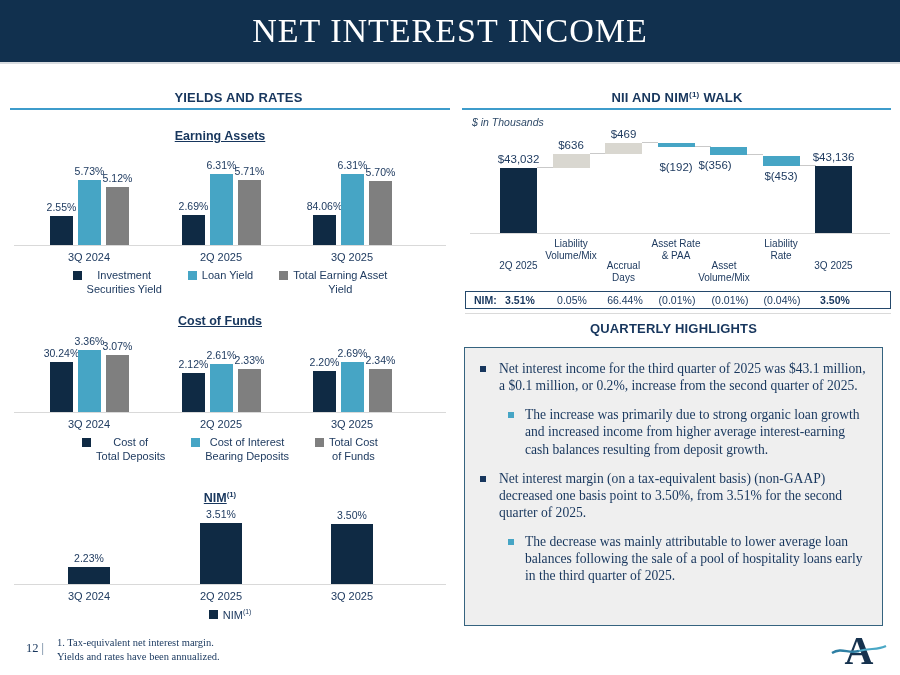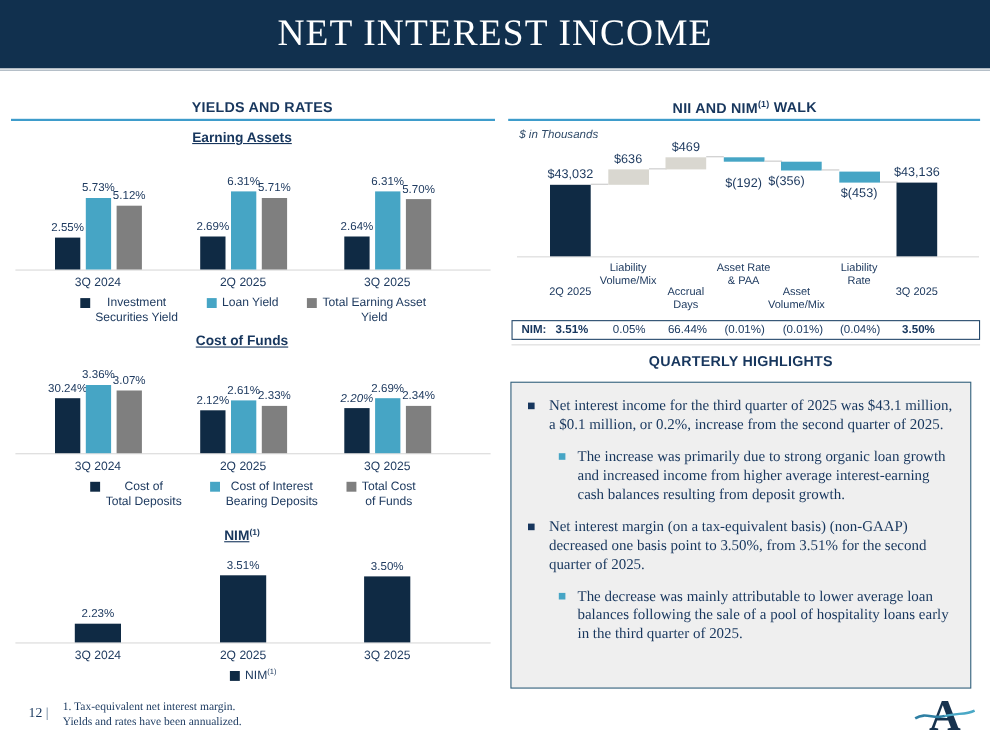--- a/index.html
+++ b/index.html
@@ -12,21 +12,21 @@
   .titlebar h1{margin:0;font-family:"Liberation Serif",serif;font-weight:400;color:#FFFFFF;
                font-size:34px;letter-spacing:1px;}
 
   
   .col-hd{position:absolute;font-weight:700;font-size:13px;color:#17365D;text-align:center;letter-spacing:.2px;}
   #hd-left{left:20px;top:90px;width:437px;}
   #hd-right{left:462px;top:90px;width:430px;}
   .rule{position:absolute;top:108px;height:2px;background:#3E9CCB;}
   #rule-left{left:10px;width:440px;}
   #rule-right{left:462px;width:429px;}
-  .sub-hd{position:absolute;text-align:center;font-weight:700;font-size:12.5px;color:#17365D;}
+  .sub-hd{position:absolute;text-align:center;font-weight:700;font-size:12.5px;color:#17365D;margin-top:11px;}
   #ea-title{left:4px;top:118px;width:432px;}
   #cof-title{left:4px;top:303px;width:432px;}
   #nim-title{left:4px;top:479px;width:432px;}
   .u{text-decoration:underline;}
   sup{font-size:.62em;}
   .hd-post{margin-left:4px;}
 
   
   .chart-block{position:absolute;}
   #ea-block{left:14px;top:146px;width:432px;height:155px;}
@@ -99,21 +99,21 @@
         <div class="bar-label" style="left: 45.5px; bottom: 68px;">5.73%</div>
         <div class="bar" style="left: 92px; width: 23px; height: 58px; background: rgb(127, 127, 127);"></div>
         <div class="bar-label" style="left: 73.5px; bottom: 61px;">5.12%</div>
         <div class="bar" style="left: 168px; width: 23px; height: 30px; background: rgb(15, 42, 68);"></div>
         <div class="bar-label" style="left: 149.5px; bottom: 33px;">2.69%</div>
         <div class="bar" style="left: 196px; width: 23px; height: 71px; background: rgb(70, 165, 197);"></div>
         <div class="bar-label" style="left: 177.5px; bottom: 74px;">6.31%</div>
         <div class="bar" style="left: 224px; width: 23px; height: 65px; background: rgb(127, 127, 127);"></div>
         <div class="bar-label" style="left: 205.5px; bottom: 68px;">5.71%</div>
         <div class="bar" style="left: 299px; width: 23px; height: 30px; background: rgb(15, 42, 68);"></div>
-        <div class="bar-label" style="left: 280.5px; bottom: 33px;">2.64%</div>
+        <div class="bar-label" style="left: 280.5px; bottom: 33px;">84.06%</div>
         <div class="bar" style="left: 327px; width: 23px; height: 71px; background: rgb(70, 165, 197);"></div>
         <div class="bar-label" style="left: 308.5px; bottom: 74px;">6.31%</div>
         <div class="bar" style="left: 355px; width: 23px; height: 64px; background: rgb(127, 127, 127);"></div>
         <div class="bar-label" style="left: 336.5px; bottom: 67px;">5.70%</div>
       </div>
     <div class="cats" style="top: 105px;">
         <div class="cat" style="left: 30px;">3Q 2024</div>
         <div class="cat" style="left: 162px;">2Q 2025</div>
         <div class="cat" style="left: 293px;">3Q 2025</div>
       </div>
@@ -144,21 +144,21 @@
         <div class="bar-label" style="left: 45.5px; bottom: 65px;">3.36%</div>
         <div class="bar" style="left: 92px; width: 23px; height: 57px; background: rgb(127, 127, 127);"></div>
         <div class="bar-label" style="left: 73.5px; bottom: 60px;">3.07%</div>
         <div class="bar" style="left: 168px; width: 23px; height: 39px; background: rgb(15, 42, 68);"></div>
         <div class="bar-label" style="left: 149.5px; bottom: 42px;">2.12%</div>
         <div class="bar" style="left: 196px; width: 23px; height: 48px; background: rgb(70, 165, 197);"></div>
         <div class="bar-label" style="left: 177.5px; bottom: 51px;">2.61%</div>
         <div class="bar" style="left: 224px; width: 23px; height: 43px; background: rgb(127, 127, 127);"></div>
         <div class="bar-label" style="left: 205.5px; bottom: 46px;">2.33%</div>
         <div class="bar" style="left: 299px; width: 23px; height: 41px; background: rgb(15, 42, 68);"></div>
-        <div class="bar-label" style="left: 280.5px; bottom: 44px; font-style: italic;">2.20%</div>
+        <div class="bar-label" style="left: 280.5px; bottom: 44px;">2.20%</div>
         <div class="bar" style="left: 327px; width: 23px; height: 50px; background: rgb(70, 165, 197);"></div>
         <div class="bar-label" style="left: 308.5px; bottom: 53px;">2.69%</div>
         <div class="bar" style="left: 355px; width: 23px; height: 43px; background: rgb(127, 127, 127);"></div>
         <div class="bar-label" style="left: 336.5px; bottom: 46px;">2.34%</div>
       </div>
     <div class="cats" style="top: 88px;">
         <div class="cat" style="left: 30px;">3Q 2024</div>
         <div class="cat" style="left: 162px;">2Q 2025</div>
         <div class="cat" style="left: 293px;">3Q 2025</div>
       </div>

